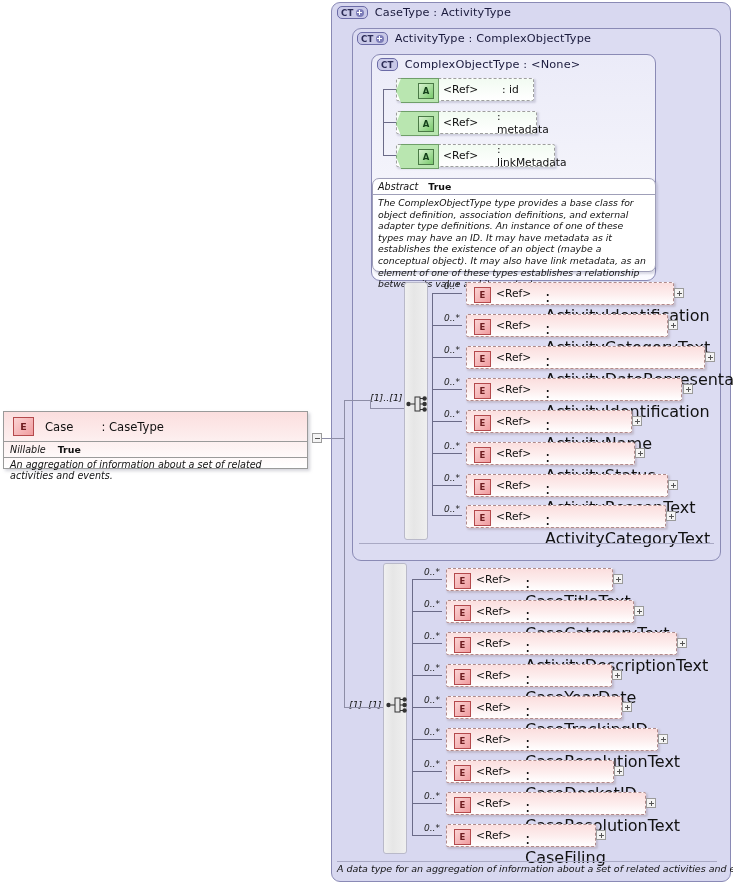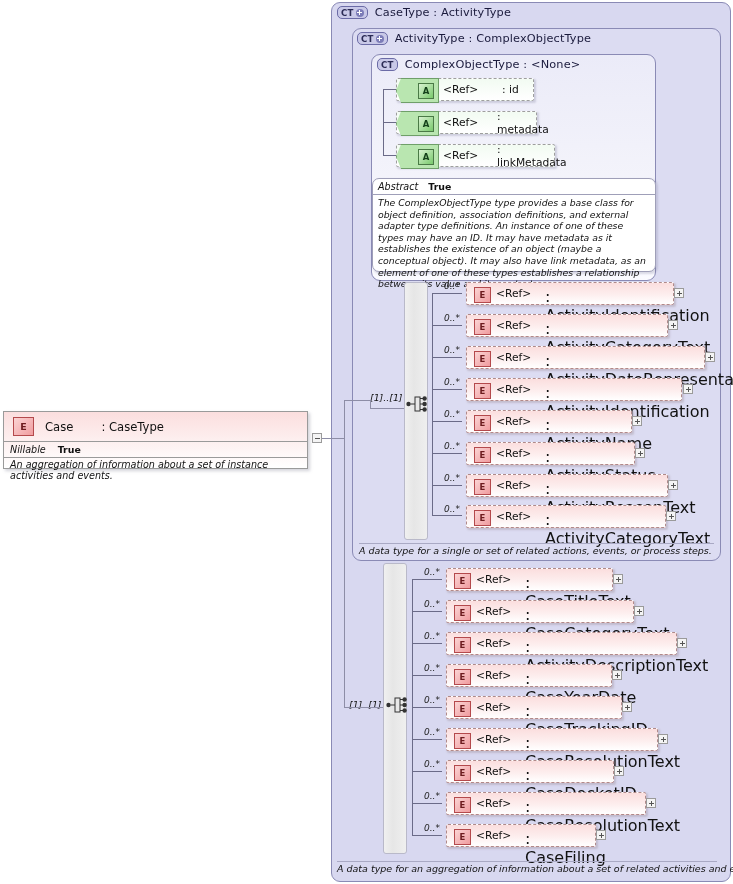--- a/index.html
+++ b/index.html
@@ -263,21 +263,20 @@
 
   <div class="card" style="left:444px;top:504px;">0..*</div>
   <div class="elem" style="left:466px;top:505px;width:200px;">
     <span class="gly">E</span>
     <span class="nm">&lt;Ref&gt;</span>
     <span class="ty" style="left:78px;">: ActivityCategoryText</span>
   </div>
   <div class="plus" style="left:666px;top:511px;"></div>
 
   <div class="caprule" style="left:359px;top:543px;width:355px;"></div>
-  <div class="caption" style="left:359px;top:545px;">A data type for a single or set of related actions, events, or process steps.</div>
 
   <div class="seqcol" style="left:383px;top:563px;width:24px;height:291px;"></div>
   <svg class="seqicon" style="left:386px;top:695px;" viewBox="0 0 22 20">
     <circle cx="2.5" cy="10" r="2.2" fill="#333"></circle>
     <line x1="4.5" y1="10" x2="9" y2="10" stroke="#333" stroke-width="1"></line>
     <rect x="9" y="3" width="5" height="14" fill="none" stroke="#333" stroke-width="1"></rect>
     <line x1="14" y1="4.5" x2="17" y2="4.5" stroke="#333" stroke-width="1"></line>
     <line x1="14" y1="10" x2="17" y2="10" stroke="#333" stroke-width="1"></line>
     <line x1="14" y1="15.5" x2="17" y2="15.5" stroke="#333" stroke-width="1"></line>
     <circle cx="18.6" cy="4.5" r="2.2" fill="#333"></circle>
@@ -382,17 +381,17 @@
   <div class="rootbox" style="left:3px;top:411px;width:305px;height:58px;">
     <div class="hd">
       <span class="gly">E</span>
       <span class="nm">Case</span>
       <span class="ty">: CaseType</span>
     </div>
     <div class="r2">
       <span class="lbl-it">Nillable</span>
       <span class="lbl-bd">True</span>
     </div>
-    <div class="r3">An aggregation of information about a set of instance activities and events.</div>
+    <div class="r3">An aggregation of information about a set of related activities and events.</div>
   </div>
   <div class="minus" style="left:312px;top:433px;"></div>
 
 </div>
 
 </body></html>

